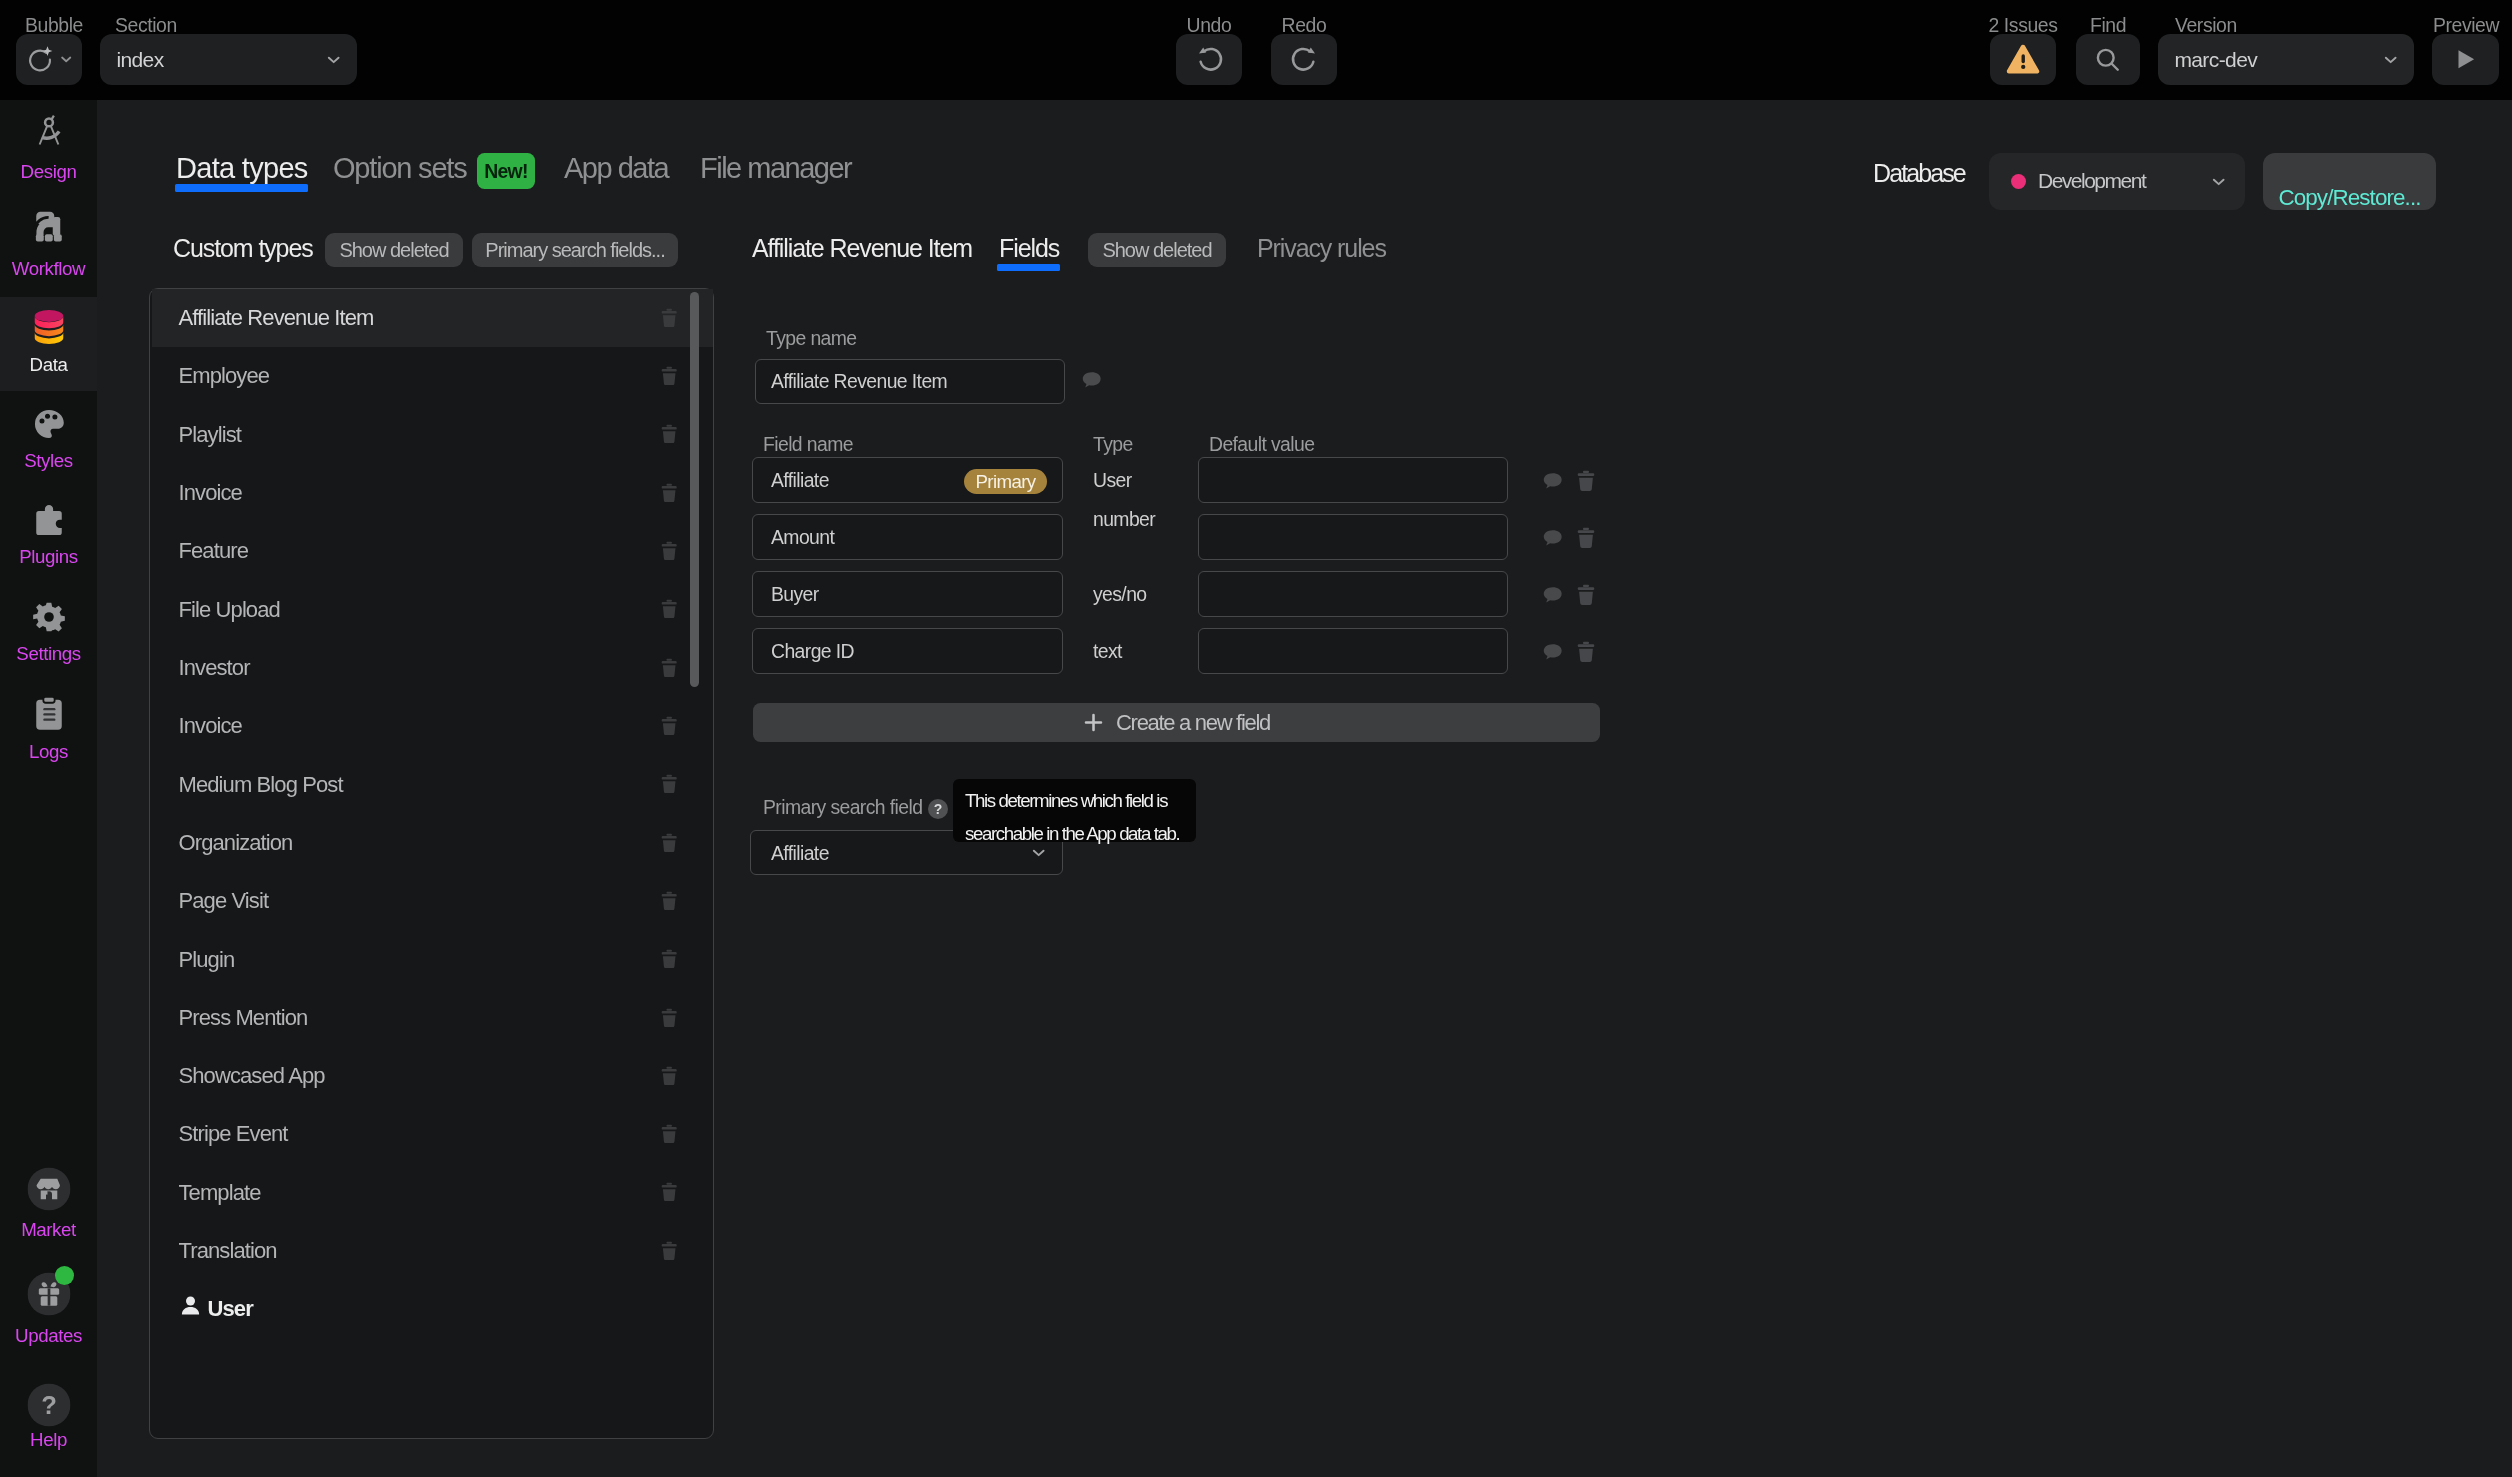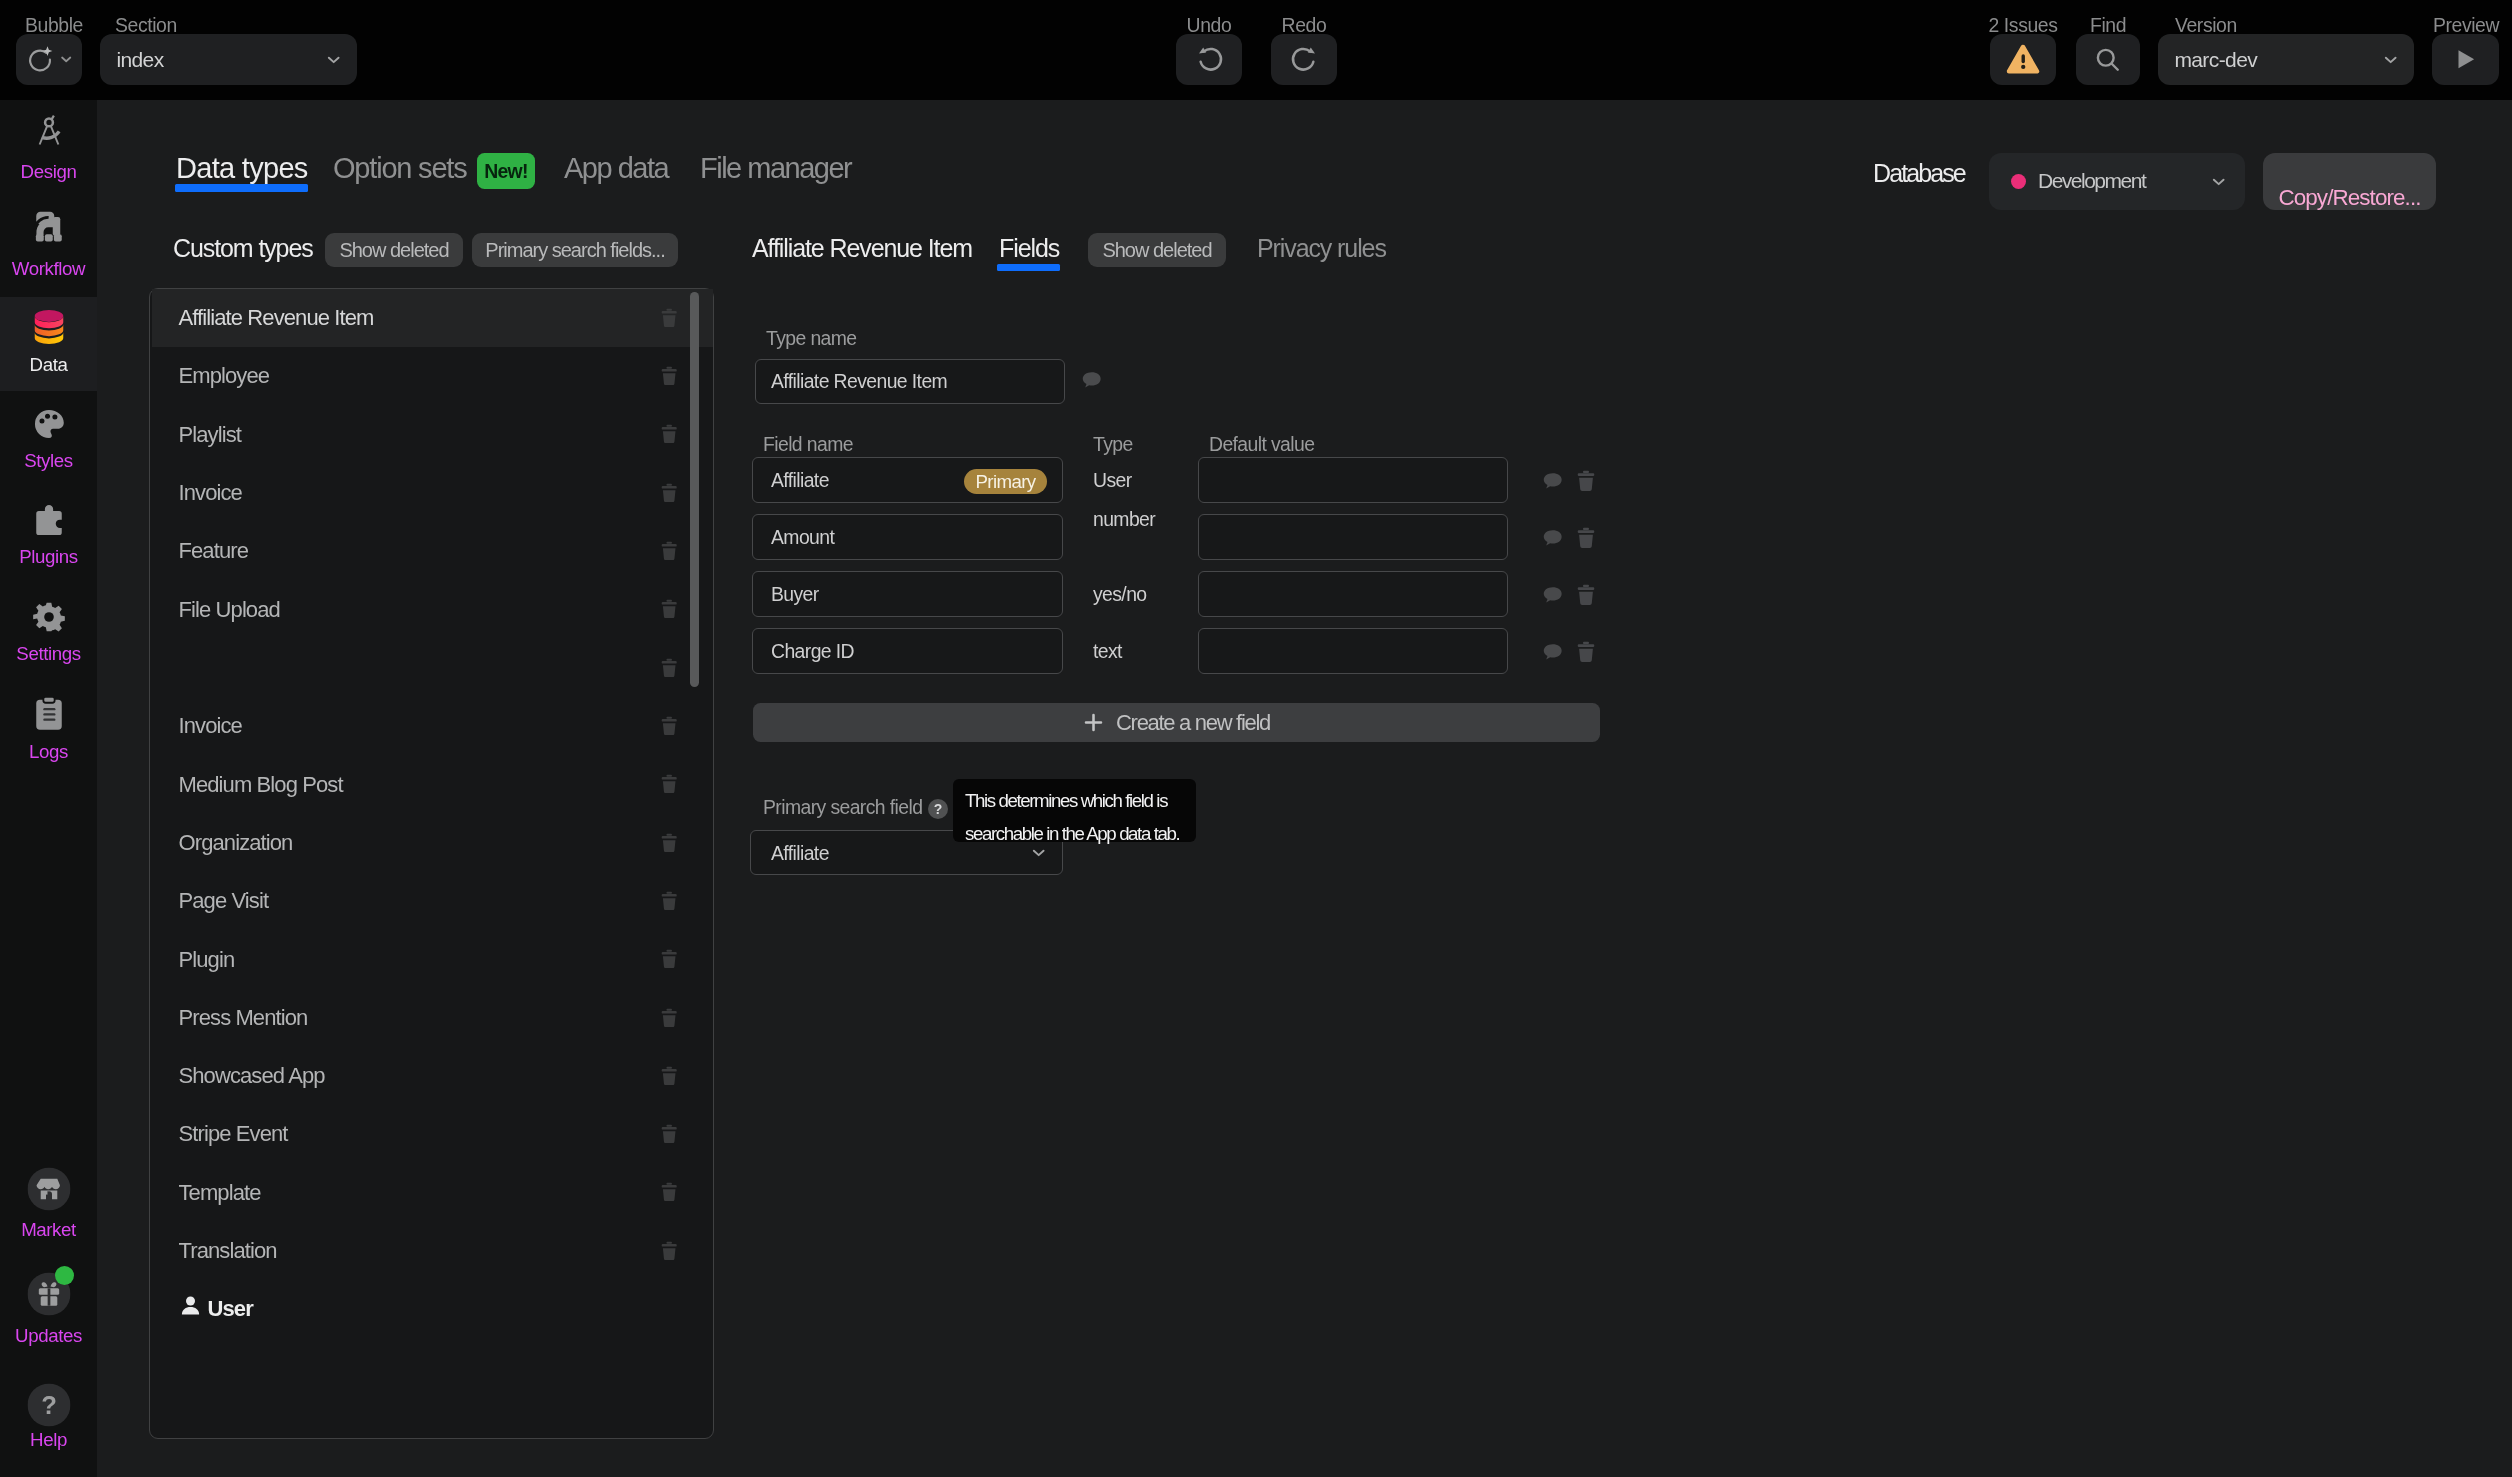--- a/index.html
+++ b/index.html
@@ -222,39 +222,40 @@
     <div class="tab" style="left:603px; top:52px;">File manager</div>
     <div class="h2" style="left:1776px; top:59px; letter-spacing:-1.9px;">Database</div>
     <div class="abs" style="left:1892px; top:53px; width:256px; height:57px; background:#242628; border-radius:12px;">
       <div class="abs" style="left:22.4px; top:21px; width:15px; height:15px; border-radius:50%; background:#ea2e78;"></div>
       <div class="abs" style="left:49px; top:16.4px; font-size:21px; color:#c6c7c8; letter-spacing:-1.5px;">Development</div>
       <svg width="19.4" height="19.4" viewBox="0 0 24 24" style="position:absolute; right:16.4px; top:19.4px;">
           <path d="M6 9.5l6 5.5 6-5.5" stroke="#a3a4a5" stroke-width="2.4" fill="none" stroke-linecap="round" stroke-linejoin="round"></path>
         </svg>
     </div>
     <div class="abs" style="left:2166px; top:53px; width:173px; height:57px; background:#3a3b3d; border-radius:12px; display:flex; align-items:center; justify-content:center;">
-      <span style="font-size:22.4px; color:#f9a8d4; letter-spacing:-0.9px;margin-top:32px;">Copy/Restore...</span>
+      <span style="font-size:22.4px; color:#5eead4; letter-spacing:-0.9px;margin-top:32px;">Copy/Restore...</span>
     </div>
 
     <div class="h2" style="left:76px; top:134px;">Custom types</div>
     <div class="gbtn" style="left:228px; top:133px; width:138px; height:34px;">Show deleted</div>
     <div class="gbtn" style="left:375px; top:133px; width:206px; height:34px;">Primary search fields...</div>
     <div class="h2" style="left:655px; top:134px;">Affiliate Revenue Item</div>
     <div class="h2" style="left:902px; top:134px;">Fields</div>
     <div class="abs" style="left:900px; top:164px; width:63px; height:6.7px; background:#0e6dfc; border-radius:1.5px;"></div>
     <div class="gbtn" style="left:991px; top:133px; width:138px; height:34px;">Show deleted</div>
     <div class="h2 grey" style="left:1160px; top:134px;">Privacy rules</div>
 
     <div id="panel">
       <div class="row sel" style="top:0px;">Affiliate Revenue Item</div>
       <div class="row" style="top:58px;">Employee</div>
       <div class="row" style="top:117px;">Playlist</div>
       <div class="row" style="top:175px;">Invoice</div>
       <div class="row" style="top:233px;">Feature</div>
       <div class="row" style="top:292px;">File Upload</div>
+      <div class="row" style="top:350px;">Investor</div>
       <div class="row" style="top:408px;">Invoice</div>
       <div class="row" style="top:467px;">Medium Blog Post</div>
       <div class="row" style="top:525px;">Organization</div>
       <div class="row" style="top:583px;">Page Visit</div>
       <div class="row" style="top:642px;">Plugin</div>
       <div class="row" style="top:700px;">Press Mention</div>
       <div class="row" style="top:816px;">Stripe Event</div>
       <div class="row" style="top:758px;">Showcased App</div>
       <div class="row" style="top:875px;">Template</div>
       <div class="row" style="top:933px;">Translation</div>

